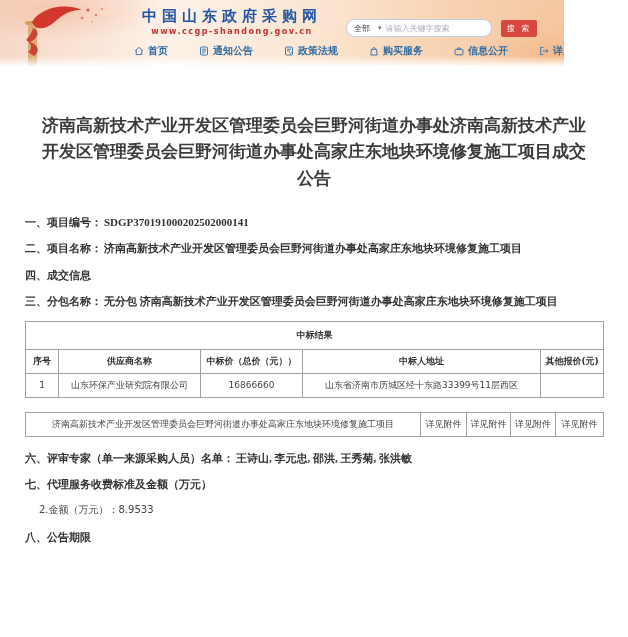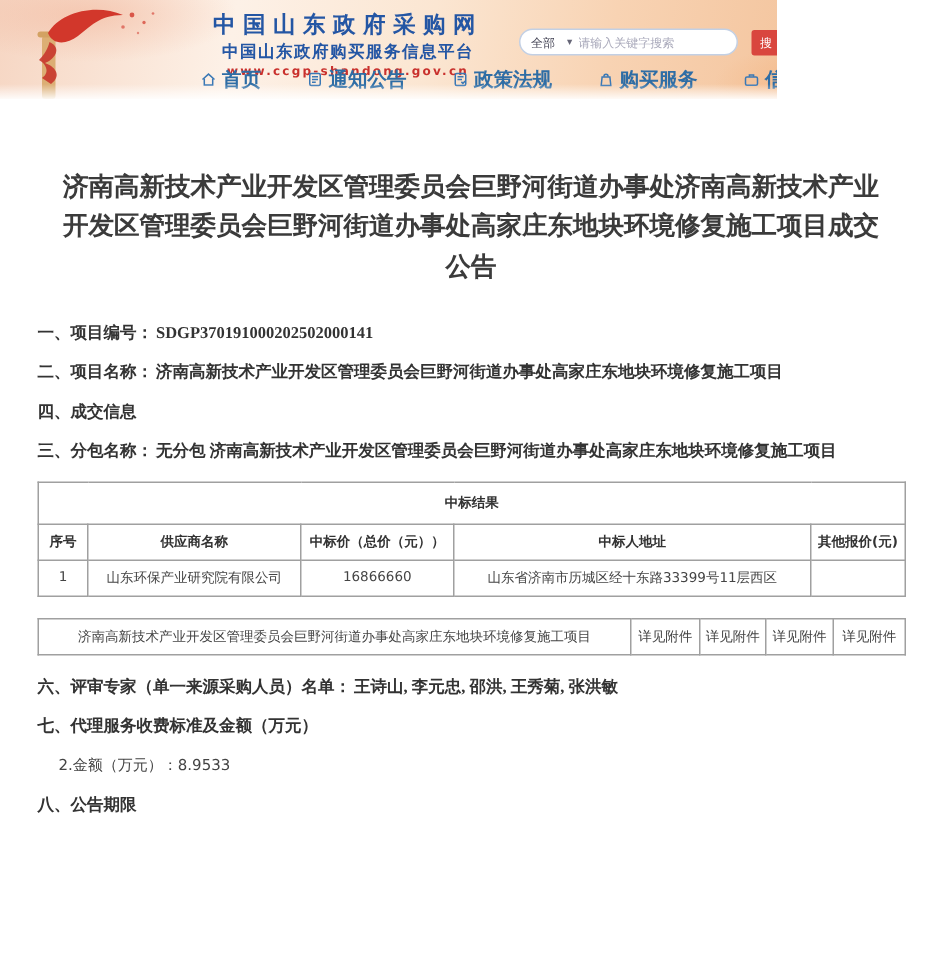--- a/index.html
+++ b/index.html
@@ -4,21 +4,21 @@
 <style>
   * { margin:0; padding:0; box-sizing:border-box; }
   html,body { background:#fff; }
   body {
     width:628px; height:637px; overflow:hidden; position:relative;
     font-family:"DejaVu Sans","Liberation Sans",sans-serif; color:#333;
   }
 
   
   .site-header {
-    position:relative; width:518px; height:66px; overflow:hidden;
+    position:relative; width:564px; height:66px; overflow:hidden;
     background:
       radial-gradient(ellipse 120px 40px at 560px 55px, rgba(244,170,110,.55), rgba(244,170,110,0) 70%),
       radial-gradient(ellipse 150px 50px at 620px 20px, rgba(247,196,150,.6), rgba(247,196,150,0) 70%),
       radial-gradient(ellipse 140px 45px at 60px 10px, rgba(240,170,140,.45), rgba(240,170,140,0) 70%),
       linear-gradient(100deg,#f6d6c3 0%, #fdf1e7 30%, #fbe6d2 55%, #f8d3b3 78%, #f4c6a0 100%);
   }
   .site-header::after {
     content:""; position:absolute; left:0; right:0; bottom:0; height:10px;
     background:linear-gradient(to bottom, rgba(255,255,255,0), rgba(255,255,255,.9));
   }
@@ -40,21 +40,21 @@
     border:none; outline:none; background:transparent; flex:1; min-width:0;
     font-size:8px; color:#333; font-family:inherit;
   }
   .search-input::placeholder { color:#aab; }
   .search-btn {
     margin-left:9px; width:36px; height:17px; background:#d9463e; color:#fff; border:none;
     border-radius:2px; font-size:8px; letter-spacing:2px; cursor:pointer; font-family:inherit;
   }
 
   .main-nav { position:absolute; left:134px; top:44px; display:flex; gap:31px; }
-  .nav-item { display:flex; align-items:center; gap:4px; font-size:13px; font-weight:bold; color:#2e6da5; cursor:pointer; white-space:nowrap; }
+  .nav-item { display:flex; align-items:center; gap:4px; font-size:10px; font-weight:bold; color:#2e6da5; cursor:pointer; white-space:nowrap; }
   .nav-item svg { display:block; }
 
   
   .content { width:578px; margin:0 auto; padding-top:46px; }
   .page-title {
     font-size:17px; font-weight:bold; color:#3b3b3b; text-align:center; line-height:1.55;
     padding:0 14px; margin-bottom:24px;
   }
   .sec { font-size:11px; font-weight:bold; color:#333; margin-bottom:11px; line-height:1.4;font-family:Liberation Serif, serif; }
   .sec .lbl { margin-right:2px; }
@@ -79,21 +79,20 @@
       <circle cx="82" cy="8" r="1.6" fill="#d2372b" opacity=".8"></circle>
       <circle cx="90" cy="13" r="1.1" fill="#d2372b" opacity=".7"></circle>
       <circle cx="76" cy="16" r="1.2" fill="#d2372b" opacity=".6"></circle>
       <circle cx="96" cy="7" r="0.9" fill="#d2372b" opacity=".6"></circle>
       <circle cx="86" cy="20" r="0.8" fill="#d2372b" opacity=".5"></circle>
     </svg>
   </span>
 
   <div class="logo-block">
     <div class="logo-title">中国山东政府采购网</div>
-    <div class="logo-subtitle">中国山东政府购买服务信息平台</div>
     <div class="logo-url">www.ccgp-shandong.gov.cn</div>
   </div>
 
   <div class="search-area">
     <div class="search-pill">
       <span class="search-cat">
         <span>全部</span>
         <span class="caret">▾</span>
       </span>
       <input class="search-input" type="text" placeholder="请输入关键字搜索" style="">

